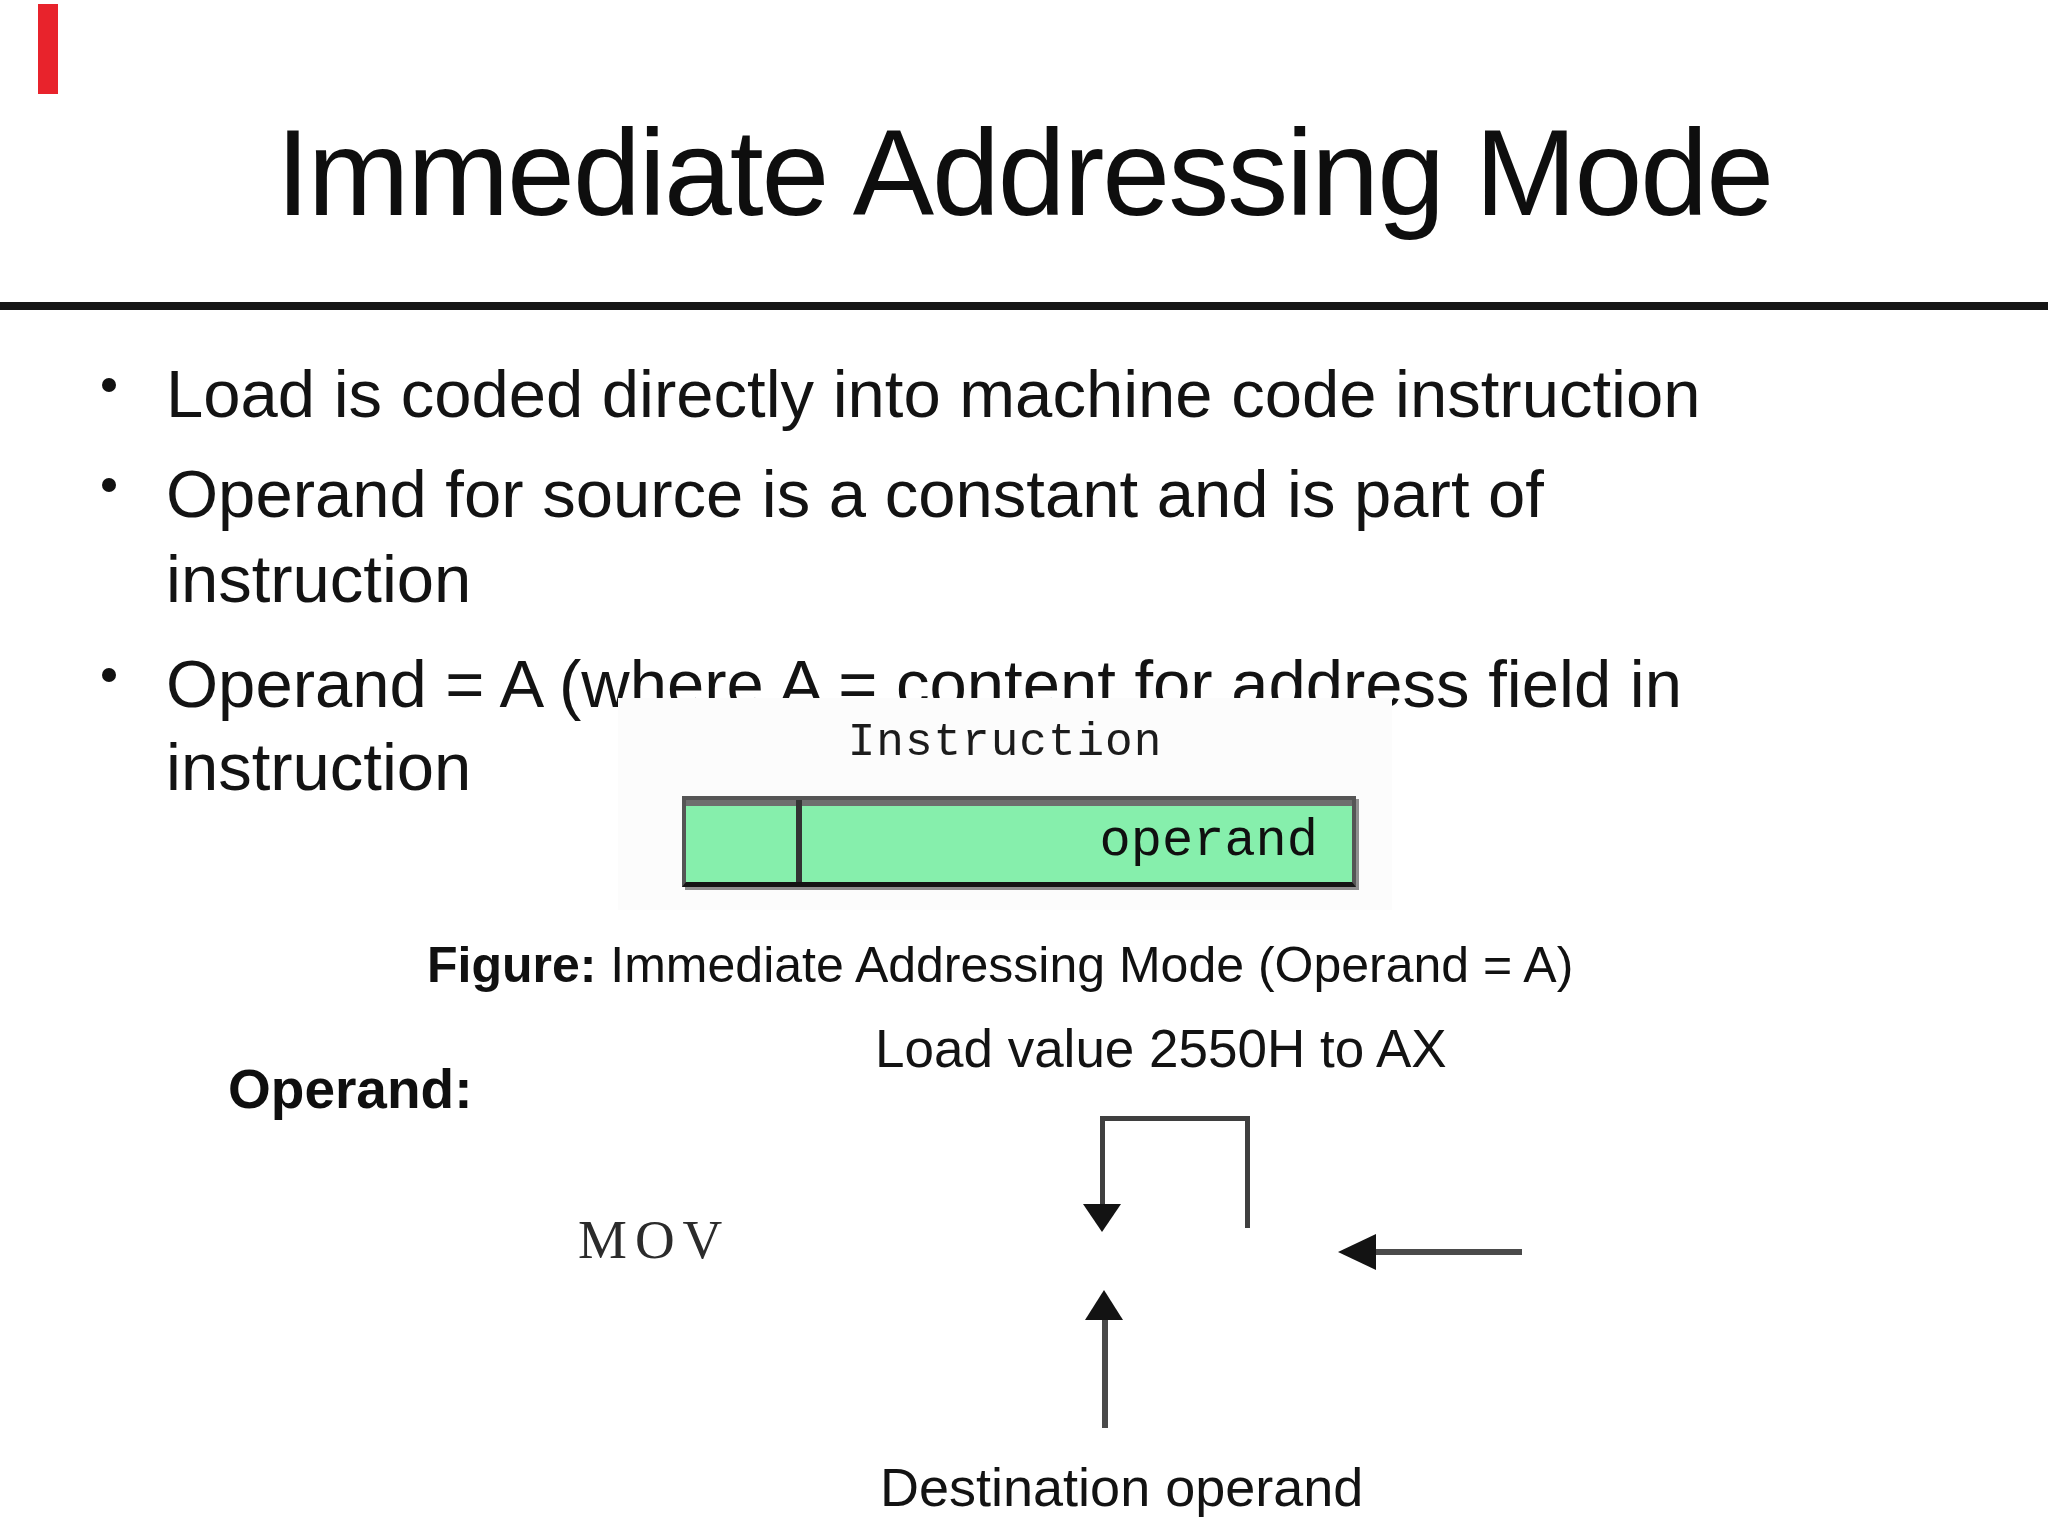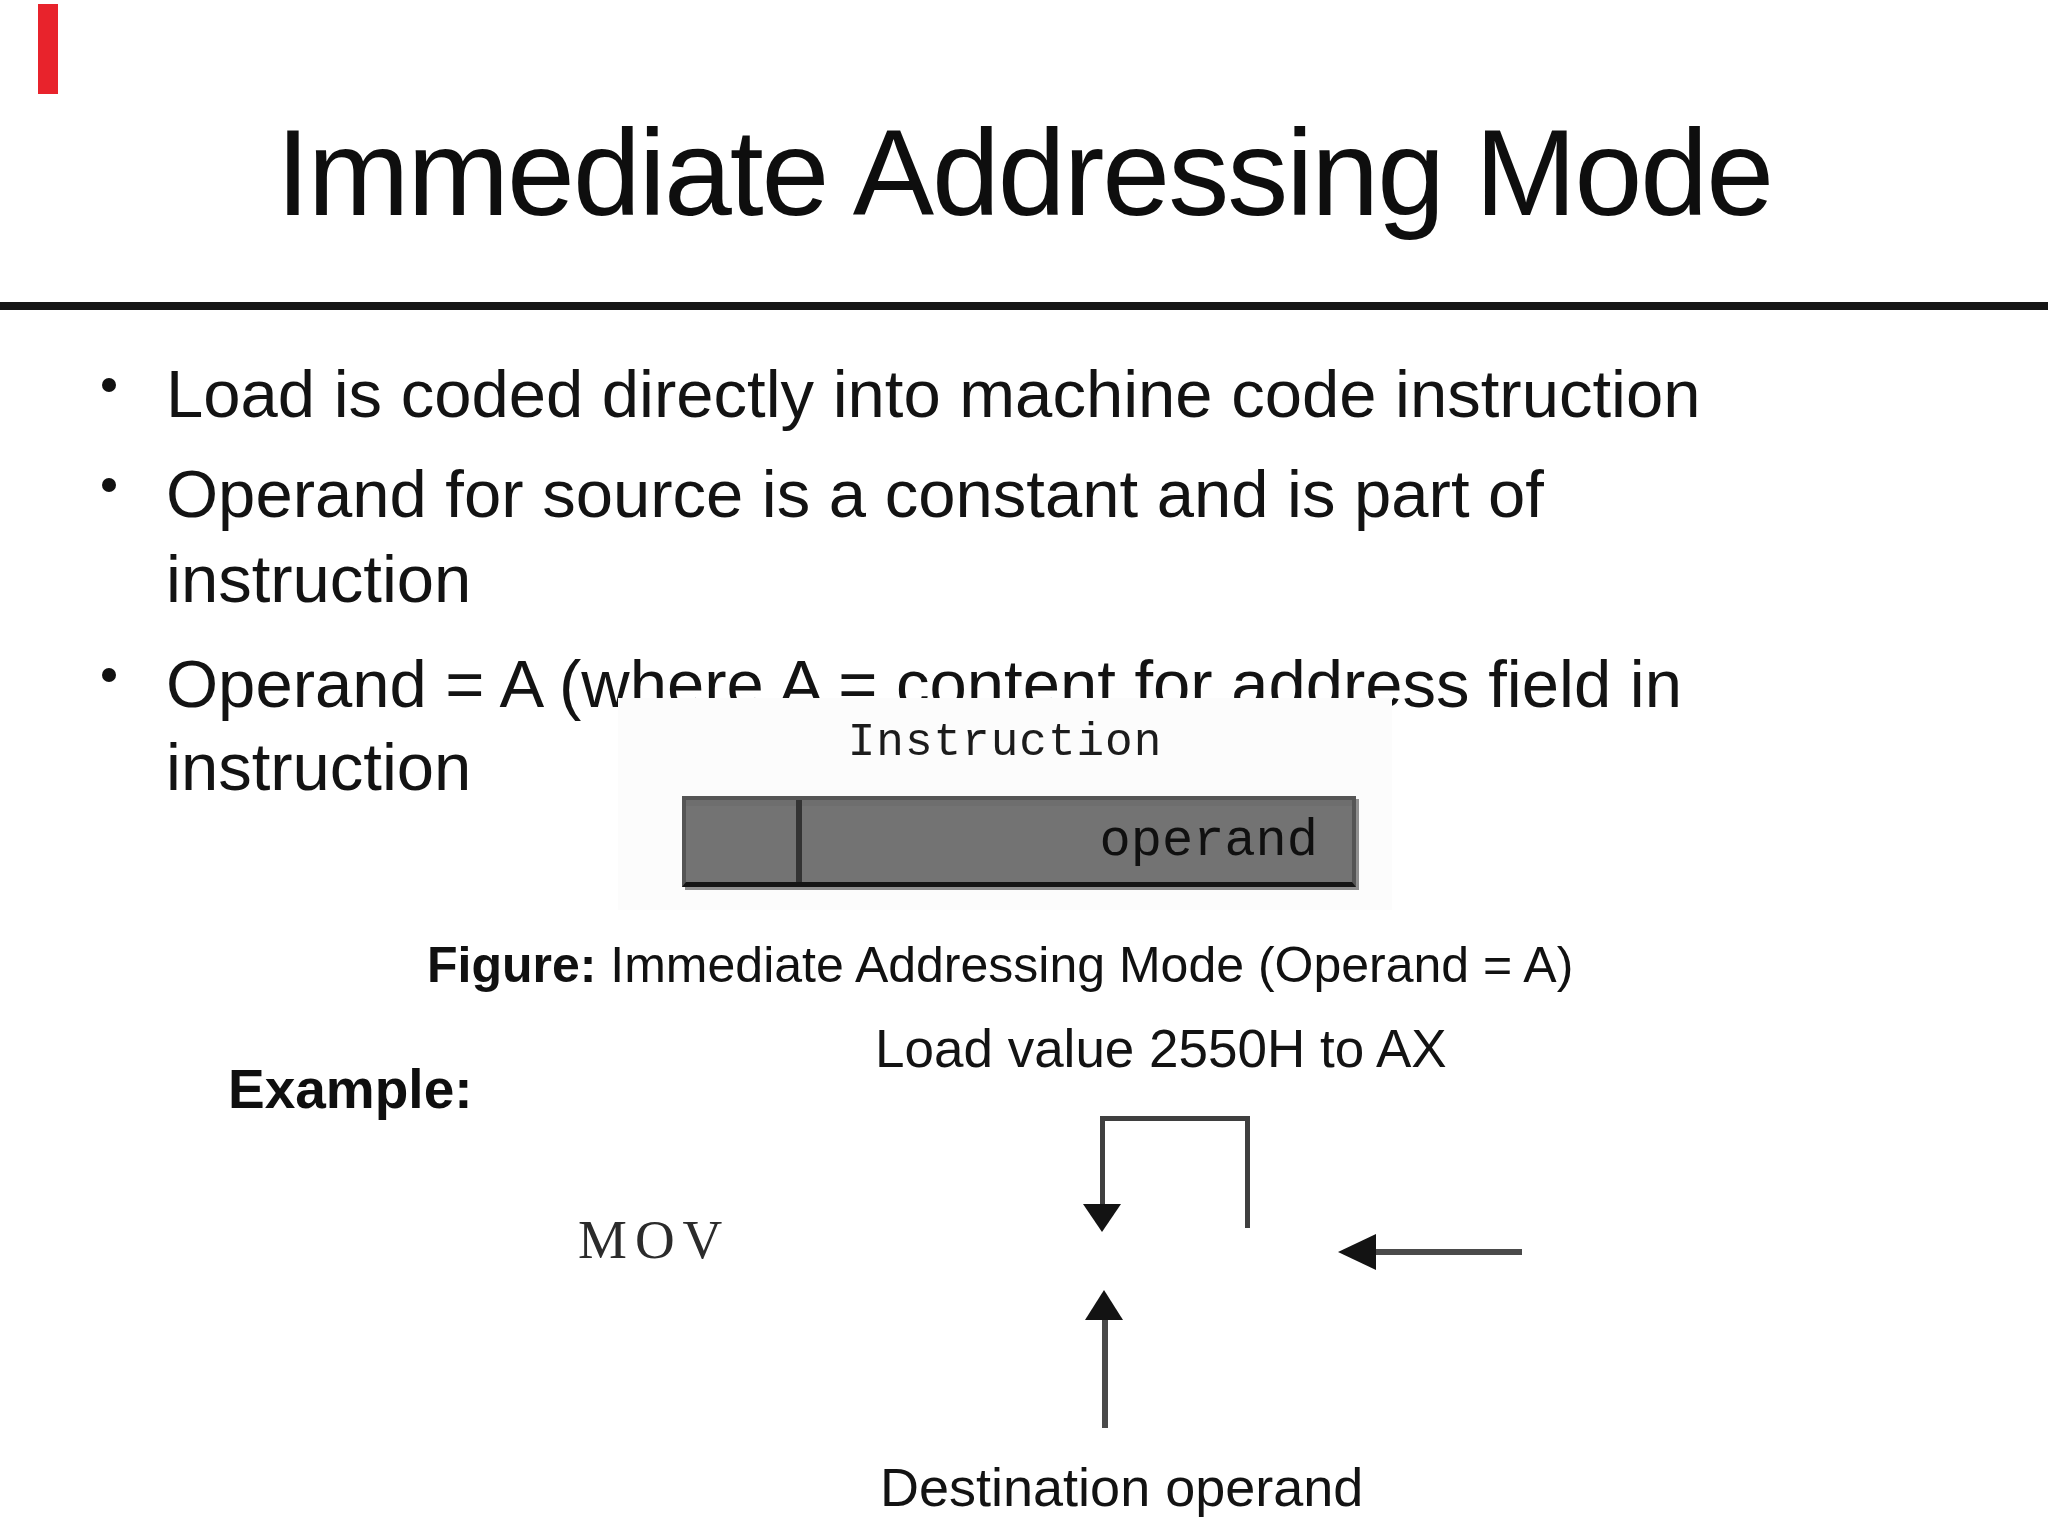--- a/index.html
+++ b/index.html
@@ -43,21 +43,21 @@
   }
   .figure-label{
     left:0;top:22px;width:100%;
     text-align:center;
     font-family:"Liberation Mono",monospace;
     font-size:46px;line-height:1;letter-spacing:1px;
     color:#1c1c1c;
   }
   .operand-box{
     left:64px;top:98px;width:666px;height:82px;
-    background:#737373;
+    background:#86efac;
     border:4px solid #555;
     border-bottom:5px solid #151515;
     box-shadow: inset 0 6px 0 #6e6e6e, 3px 3px 0 #8f8f8f;
   }
   .operand-divider{
     left:110px;top:0;width:6px;height:100%;
     background:#333;
   }
   .operand-text{
     right:34px;top:16px;
@@ -144,21 +144,21 @@
       <div class="abs operand-text">operand</div>
     </div>
   </div>
 
   <div class="abs caption">
     <span class="bold">Figure:</span><span> Immediate Addressing Mode (Operand = A)</span>
   </div>
 
   <div class="abs load-desc">Load value 2550H to AX</div>
 
-  <div class="abs example-label">Example:</div>
+  <div class="abs example-label">Operand:</div>
 
   <div class="abs mov">MOV</div>
 
   <div>
     <div class="abs bracket-line" style="left:1100px;top:1116px;width:150px;height:5px;"></div>
     <div class="abs bracket-line" style="left:1100px;top:1116px;width:5px;height:90px;"></div>
     <div class="abs bracket-line" style="left:1245px;top:1116px;width:5px;height:112px;"></div>
     <div class="abs tri tri-down" style="left:1083px;top:1204px;"></div>
   </div>
 

